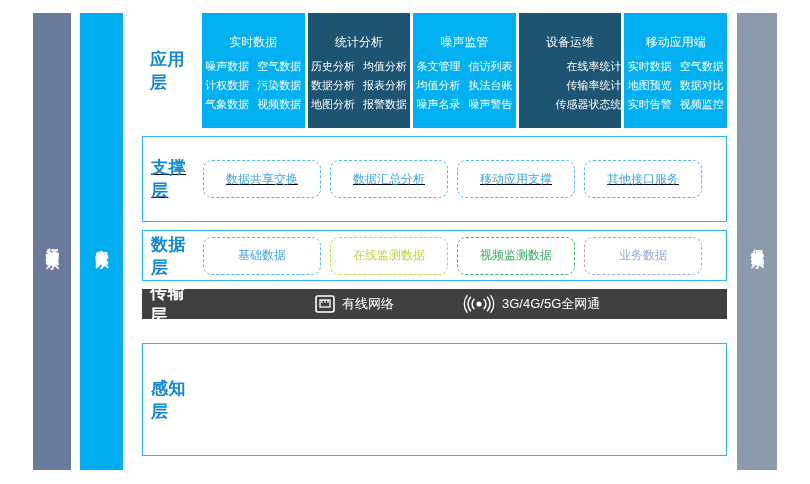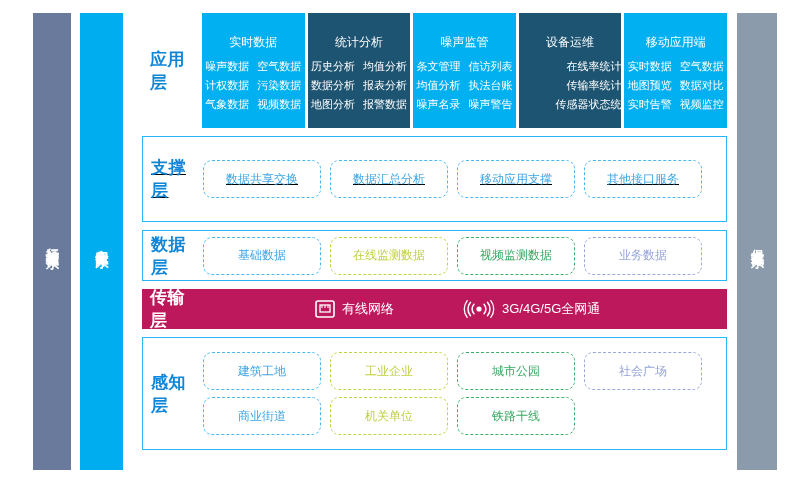--- a/index.html
+++ b/index.html
@@ -146,23 +146,23 @@
   .rbox.olive { border-color:#c3d242; color:#c0cf44; }
   .rbox.green { border-color:#3fae68; color:#36a861; }
   .rbox.purple{ border-color:#9aa8dd; color:#96a4d8; }
 
   .rbox.wide{ width:118px;text-align:center; }
 
   
   .trans-row{
     display:flex;
     align-items:center;
-    height:40px;
-    background:#be185d;
-    margin-bottom:8px;
+    height:30px;
+    background:#404040;
+    margin-bottom:24px;
   }
   .trans-row .layer-label{ color:#ffffff; }
   .trans-content{
     flex:1 1 auto;
     display:flex;
     align-items:center;
     min-width:0;
   }
   .trans-item{
     display:flex;
@@ -305,29 +305,20 @@
             </svg>
           </span>
           <span>3G/4G/5G全网通</span>
         </div>
 
       </div>
     </div>
 
     <div class="layer-row sense">
       <div class="layer-label">感知层</div>
-      <div class="boxes two-row">
-        <div class="rbox blue wide">建筑工地</div>
-        <div class="rbox olive wide">工业企业</div>
-        <div class="rbox green wide">城市公园</div>
-        <div class="rbox purple wide">社会广场</div>
-        <div class="rbox blue wide">商业街道</div>
-        <div class="rbox olive wide">机关单位</div>
-        <div class="rbox green wide">铁路干线</div>
-      </div>
     </div>
 
   </div>
 
   <div class="side-bar side-right-outer">
     <span>保准规范体系</span>
   </div>
 
 </div>
 

